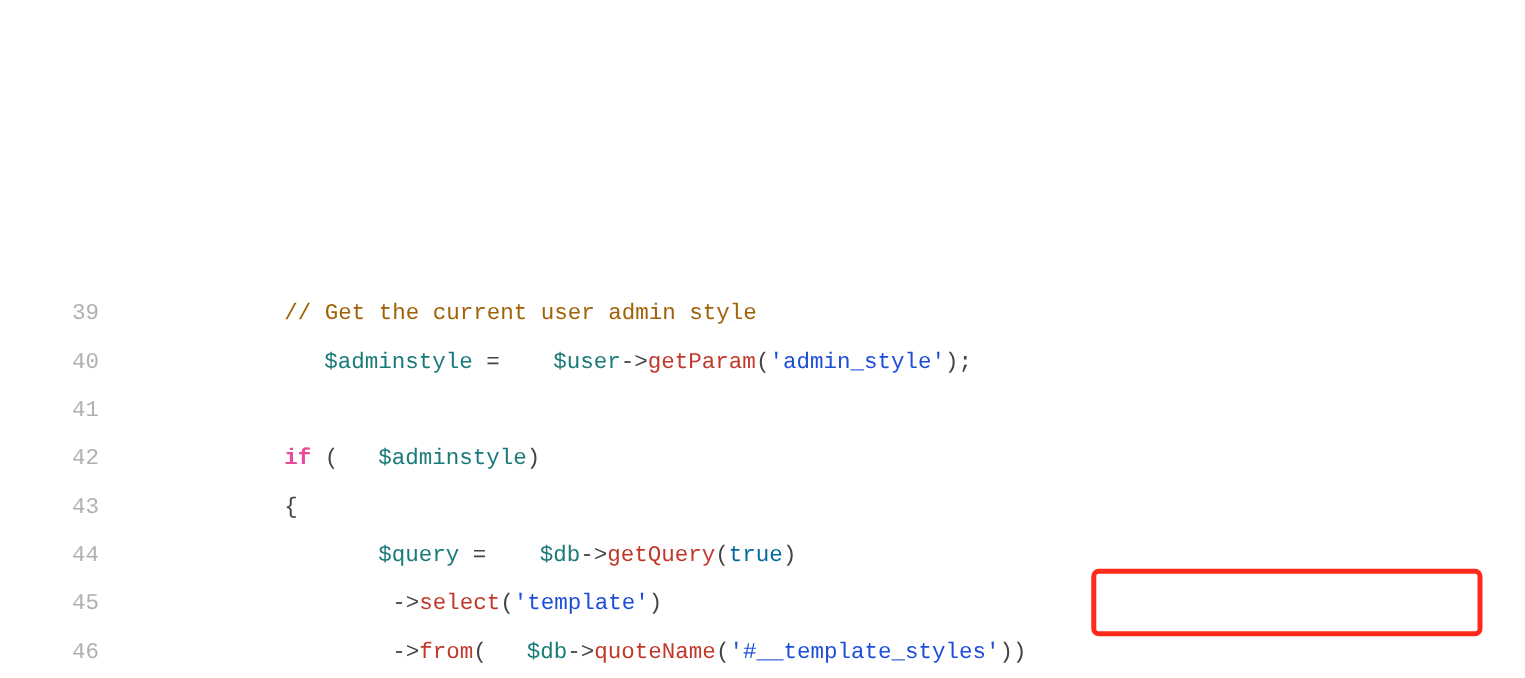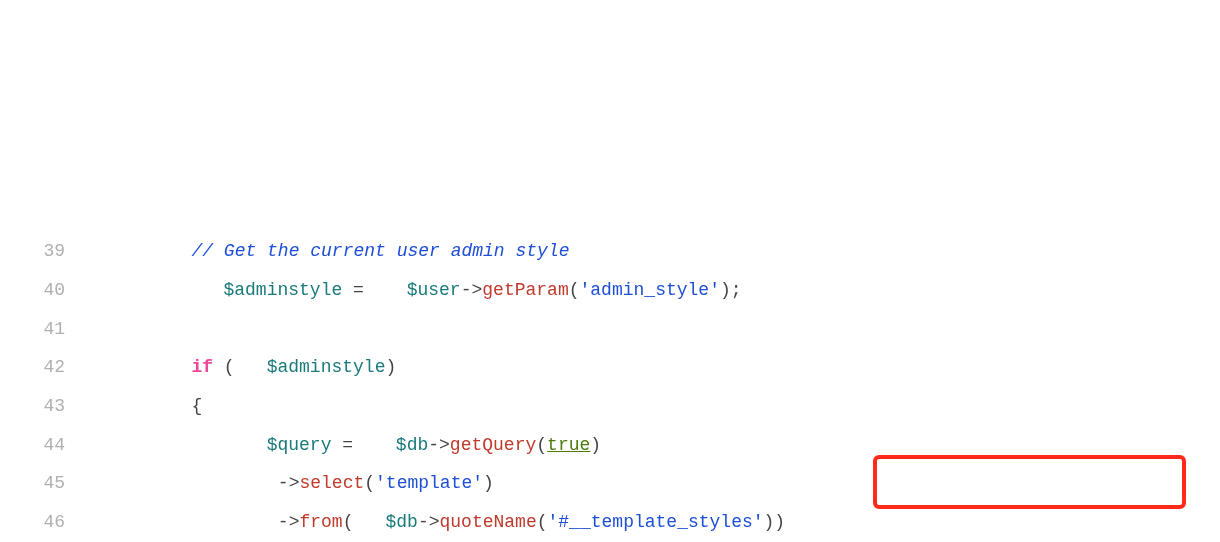--- a/index.html
+++ b/index.html
@@ -16,38 +16,39 @@
     position: relative;
     padding: 0;
   }
   .line {
     display: flex;
     align-items: baseline;
     height: 38.7px;
   }
   .gutter {
     width: 65px;
-    text-align: right;
+    text-align: center;
     color: #b0b0b0;
     padding-right: 40px;
     flex-shrink: 0;
     user-select: none;
+    padding-left: 36px;
   }
   .code {
     flex: 1;
   }
-  .comment   { color: #1d4ed8; font-style: italic; }
+  .comment   { color: #a16207; }
   .var       { color: #1a7a7a; margin-left: 32px; }
   .op        { color: #444; }
   .arrow     { color: #444; }
   .method    { color: #c0392b; margin-top: 48px; }
   .paren     { color: #444; }
   .keyword   { color: #ec4899; font-weight: bold; }
   .string    { color: #1d4ed8; }
-  .kwtype    { color: #4d7c0f; text-decoration: underline; }
+  .kwtype    { color: #0369a1; }
   .brace     { color: #444; }
 
   .hlbox {
     position: absolute;
     border: 4px solid #ff2a1a;
     border-radius: 6px;
     pointer-events: none;
   }
 </style>
 </head>

